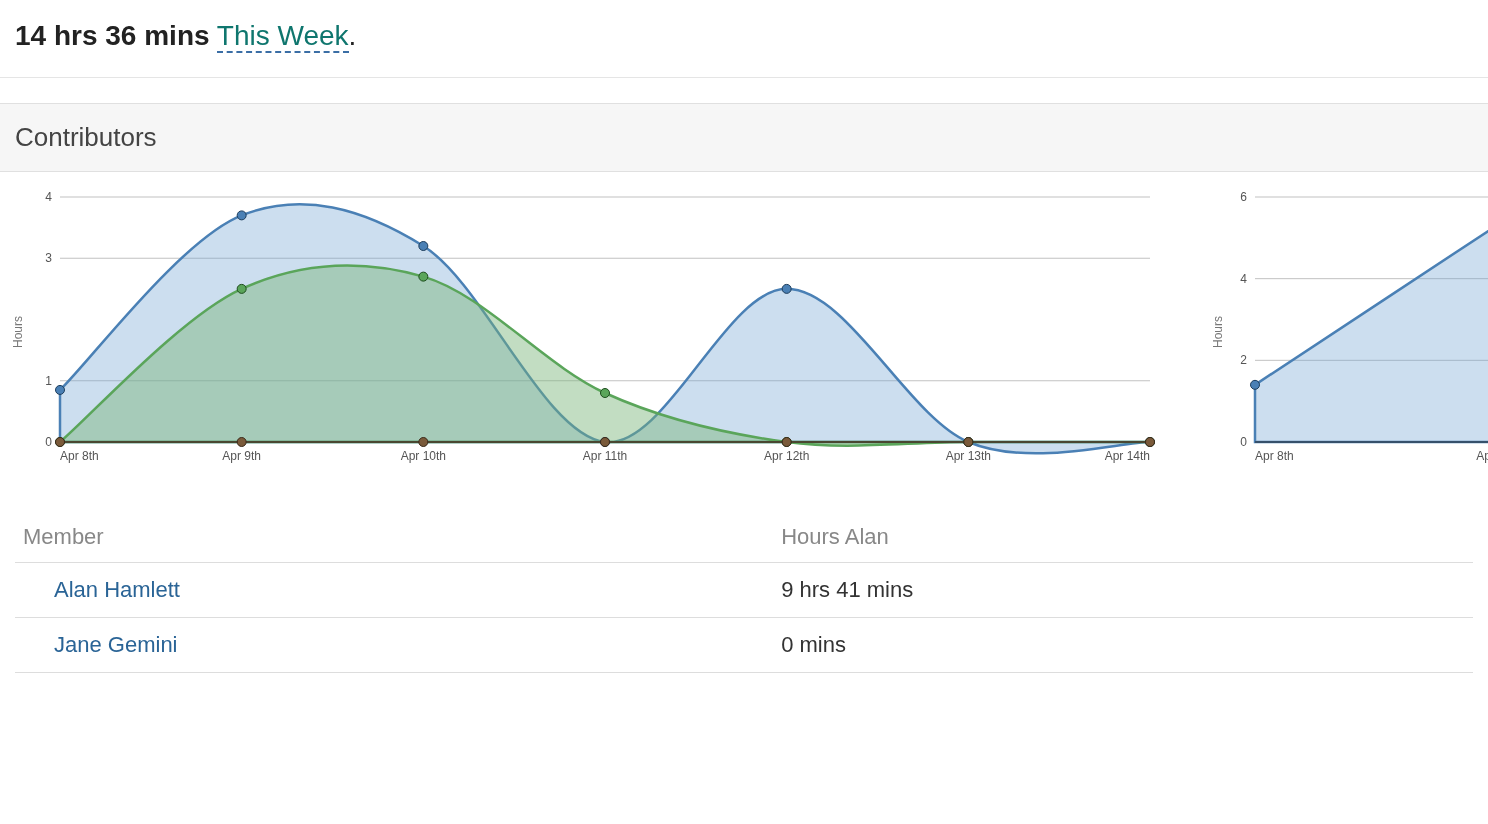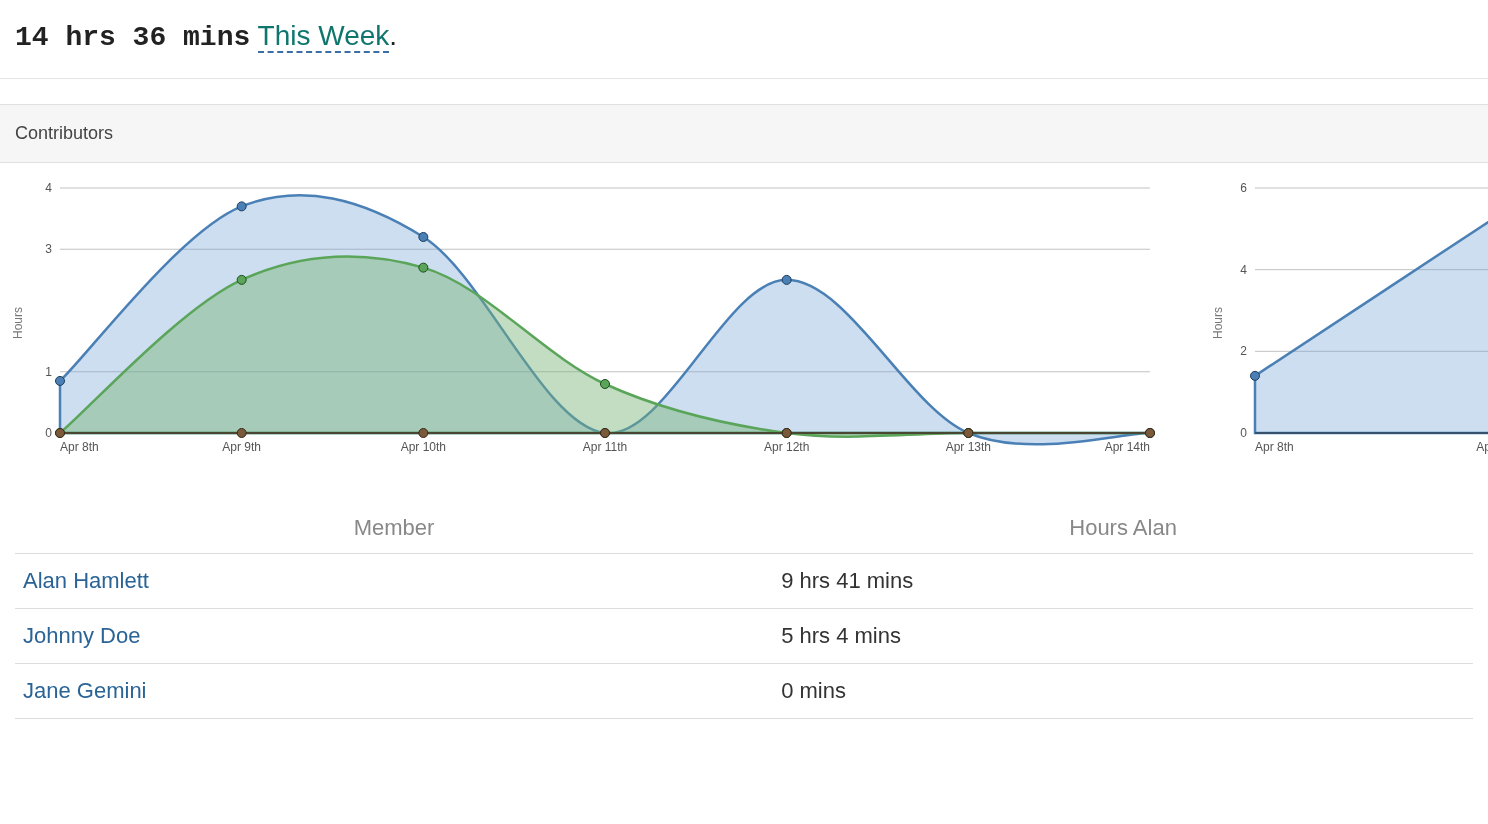--- a/index.html
+++ b/index.html
@@ -11,38 +11,37 @@
     font-size: 16px;
   }
   .summary-bar {
     padding: 20px 15px 25px 15px;
     font-size: 28px;
     border-bottom: 1px solid #e5e5e5;
   }
   .summary-bar .total {
     font-weight: 700;
     color: #222;
-    font-family: Liberation Mono, monospace;
   }
   .summary-bar .period-link {
     color: #0f766e;
     border-bottom: 2px dashed #3b6ea5;
     text-decoration: none;
     cursor: pointer;
   }
   .summary-bar .trailing {
     color: #222;
   }
 
   .panel-header {
     background: #f6f6f6;
     border-top: 1px solid #e0e0e0;
     border-bottom: 1px solid #e0e0e0;
     padding: 18px 15px;
-    font-size: 18px;
+    font-size: 26px;
     color: #444;
     margin-top: 25px;
   }
 
   .charts-row {
     display: flex;
     padding: 10px 0 10px 0;
     overflow: hidden;
   }
   .chart-box {
@@ -62,34 +61,35 @@
     color: #777;
   }
 
   .members-table {
     width: calc(100% - 30px);
     margin: 20px 15px 20px 15px;
     border-collapse: collapse;
     font-size: 22px;
   }
   .members-table th {
-    text-align: center;
+    text-align: left;
     font-weight: 400;
     color: #888;
     padding: 12px 8px;
     border-bottom: 1px solid #ddd;
   }
   .members-table td {
     padding: 14px 8px;
     border-bottom: 1px solid #ddd;
     color: #333;
   }
   .members-table td.name a {
     color: #2a6496;
     text-decoration: none;
+    margin-left: 31px;
   }
 
   
   .grid-line { stroke: #999; stroke-width: 0.6; }
   .axis-line { stroke: #222; stroke-width: 1; }
   .tick-label { font-size: 12px; fill: #555; }
   .y-tick-label { font-size: 12px; fill: #555; text-anchor: end; }
   .area-blue { fill: rgba(110,160,210,0.35); stroke: #4a80b5; stroke-width: 2.5; }
   .area-green { fill: rgba(120,180,120,0.45); stroke: #5aa55a; stroke-width: 2.5; }
   .area-brown { fill: rgba(160,120,80,0.2); stroke: #7a5a3a; stroke-width: 1.5; }
@@ -182,21 +182,17 @@
       <th style="width:52%">Member</th>
       <th>Hours Alan</th>
     </tr>
   </thead>
   <tbody id="members-tbody">
       <tr>
         <td class="name"><a href="#">Alan Hamlett</a></td>
         <td>9 hrs 41 mins</td>
       </tr>
       <tr>
-        <td class="name"><a href="#">Johnny Doe</a></td>
-        <td>5 hrs 4 mins</td>
-      </tr>
-      <tr>
         <td class="name"><a href="#">Jane Gemini</a></td>
         <td>0 mins</td>
       </tr>
     </tbody>
 </table>
 
 </body></html>

